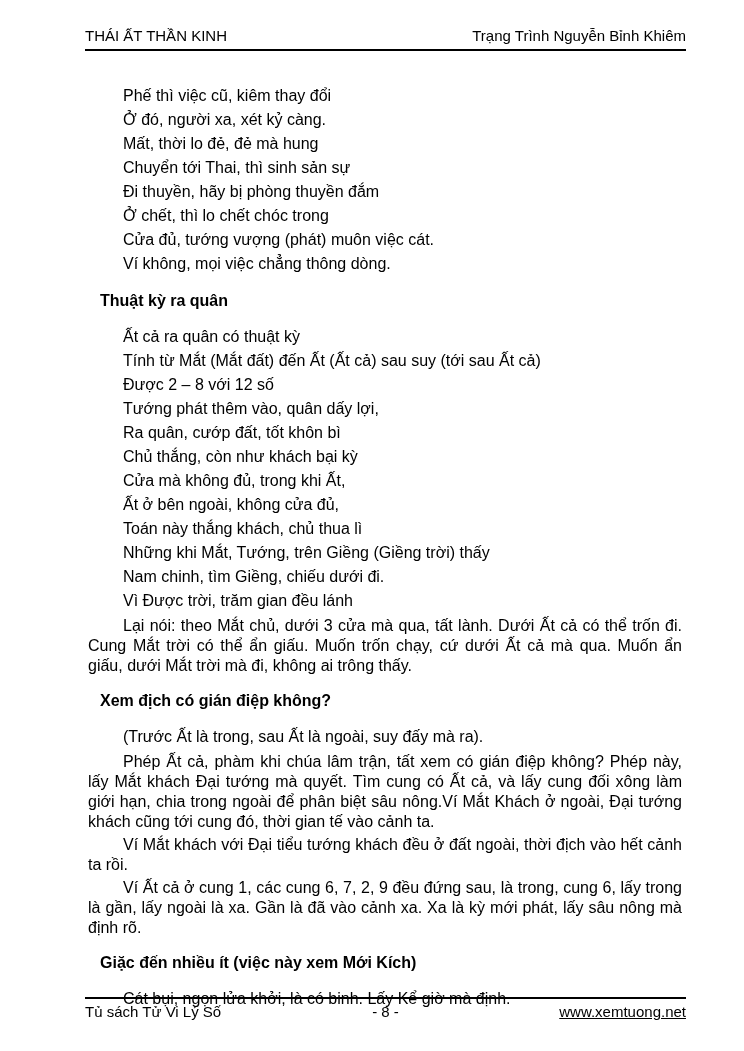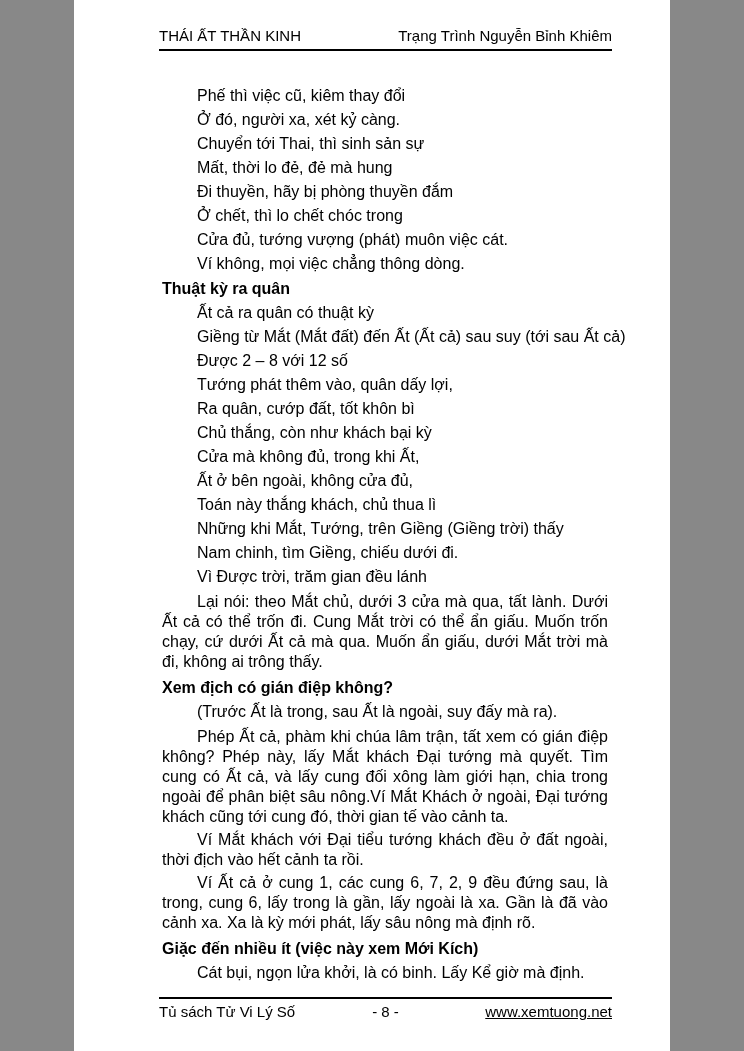--- a/index.html
+++ b/index.html
@@ -1,19 +1,19 @@
 <!DOCTYPE html>
 <html><head>
 <meta charset="utf-8">
 <style>
   * { margin: 0; padding: 0; box-sizing: border-box; }
   html, body { background: #888; }
   .page {
     position: relative;
-    width: 596px;
+    width: 744px;
     height: 1051px;
     margin: 0 auto;
     background: #ffffff;
     color: #000000;
     font-family: "Liberation Sans", "DejaVu Sans", sans-serif;
     overflow: hidden;
   }
   .page-header {
     position: absolute;
     top: 27px;
@@ -35,21 +35,21 @@
   }
   .poem-line {
     padding-left: 35px;
     line-height: 24px;
     white-space: nowrap;
   }
   .section-heading {
     font-weight: bold;
     font-size: 16px;
     line-height: 25px;
-    margin: 0;
+    margin: 12px;
   }
   .para {
     text-align: justify;
     text-indent: 35px;
     line-height: 20px;
     margin: 3px 0;
   }
   .page-footer {
     position: absolute;
     top: 997px;
@@ -76,31 +76,31 @@
 
   <div class="page-header">
     <span>THÁI ẤT THẦN KINH</span>
     <span>Trạng Trình Nguyễn Bỉnh Khiêm</span>
   </div>
 
   <div class="content">
 
     <div class="poem-line">Phế thì việc cũ, kiêm thay đổi</div>
     <div class="poem-line">Ở đó, người xa, xét kỷ càng.</div>
+    <div class="poem-line">Mất, thời lo đẻ, đẻ mà hung</div>
     <div class="poem-line">Chuyển tới Thai, thì sinh sản sự</div>
-    <div class="poem-line">Mất, thời lo đẻ, đẻ mà hung</div>
     <div class="poem-line">Đi thuyền, hãy bị phòng thuyền đắm</div>
     <div class="poem-line">Ở chết, thì lo chết chóc trong</div>
     <div class="poem-line">Cửa đủ, tướng vượng (phát) muôn việc cát.</div>
     <div class="poem-line">Ví không, mọi việc chẳng thông dòng.</div>
 
     <h2 class="section-heading">Thuật kỳ ra quân</h2>
 
     <div class="poem-line">Ất cả ra quân có thuật kỳ</div>
-    <div class="poem-line">Giềng từ Mắt (Mắt đất) đến Ất (Ất cả) sau suy (tới sau Ất cả)</div>
+    <div class="poem-line">Tính từ Mắt (Mắt đất) đến Ất (Ất cả) sau suy (tới sau Ất cả)</div>
     <div class="poem-line">Được 2 – 8 với 12 số</div>
     <div class="poem-line">Tướng phát thêm vào, quân dấy lợi,</div>
     <div class="poem-line">Ra quân, cướp đất, tốt khôn bì</div>
     <div class="poem-line">Chủ thắng, còn như khách bại kỳ</div>
     <div class="poem-line">Cửa mà không đủ, trong khi Ất,</div>
     <div class="poem-line">Ất ở bên ngoài, không cửa đủ,</div>
     <div class="poem-line">Toán này thắng khách, chủ thua lì</div>
     <div class="poem-line">Những khi Mắt, Tướng, trên Giềng (Giềng trời) thấy</div>
     <div class="poem-line">Nam chinh, tìm Giềng, chiếu dưới đi.</div>
     <div class="poem-line">Vì Được trời, trăm gian đều lánh</div>

